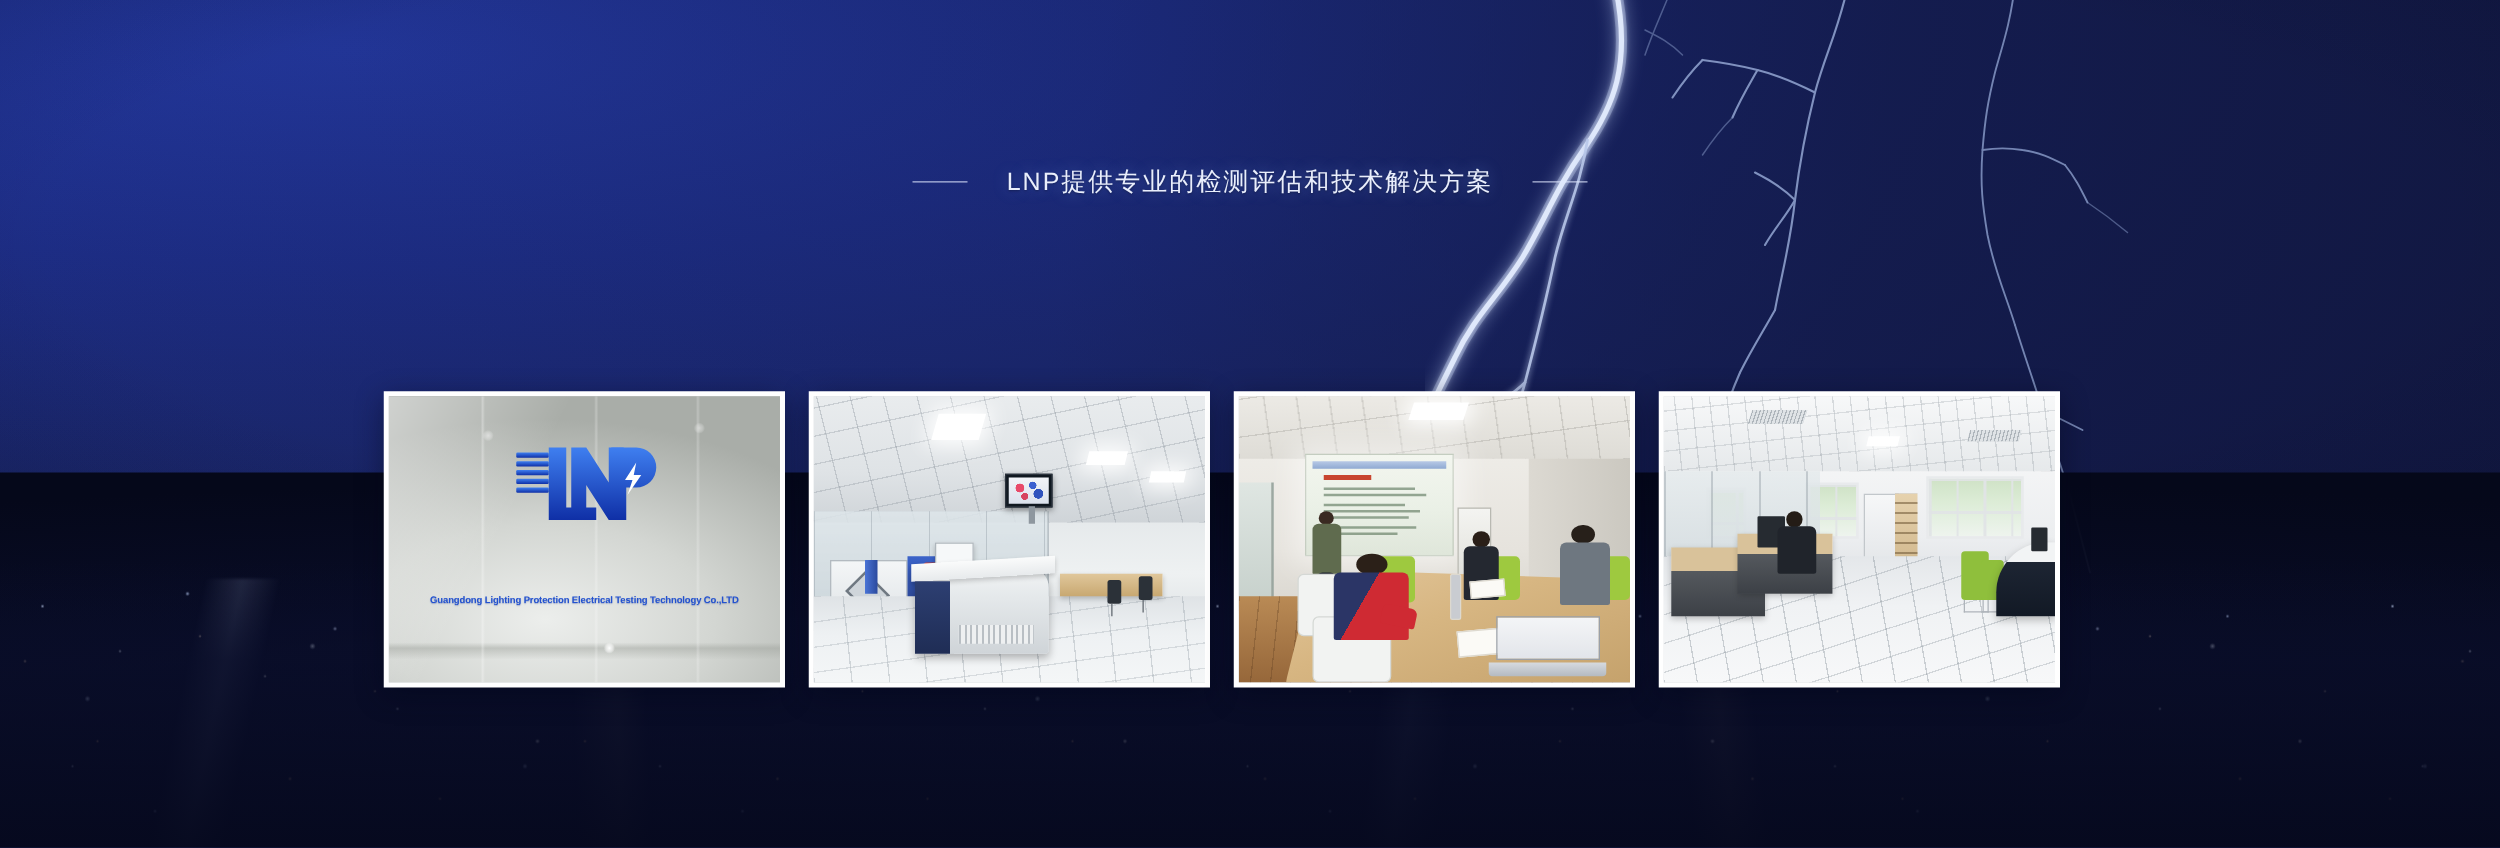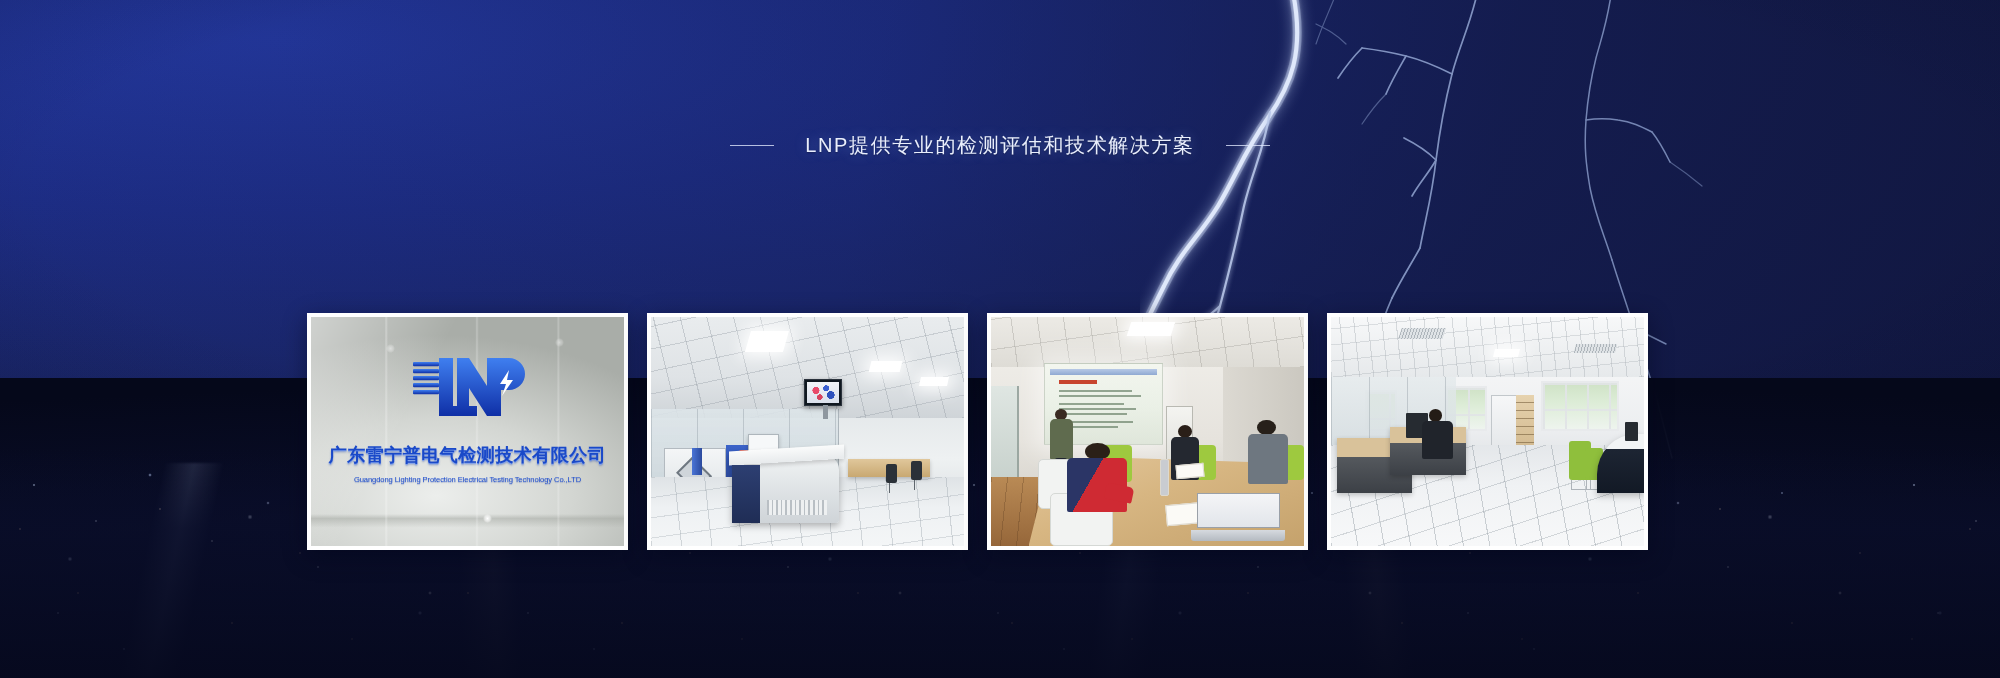--- a/index.html
+++ b/index.html
@@ -164,21 +164,21 @@
     transform:translateX(-50%);
     white-space:nowrap;
     font-size:18px; font-weight:bold; letter-spacing:.5px;
     color:#1a49c8;
     text-shadow:0 1px 0 #7fa0ec, 0 2px 2px rgba(40,70,160,.45);
   }
   .sign-en{
     position:absolute; left:50%; top:69%;
     transform:translateX(-50%);
     white-space:nowrap;
-    font-size:7.6px; font-weight:normal; letter-spacing:-.1px;
+    font-size:7.6px; font-weight:bold; letter-spacing:-.1px;
     color:#2352cf;
     text-shadow:0 1px 1px rgba(40,70,160,.4);
   }
   .glare{
     position:absolute; width:9px; height:9px; border-radius:50%;
     background:radial-gradient(circle,#fff 0%, rgba(255,255,255,.5) 45%, transparent 72%);
   }
 
   
   .lab{ position:absolute; inset:0; background:#e3e6e8; }
@@ -580,21 +580,20 @@
             <rect x="8" y="15" width="26" height="4.2" rx="1"></rect>
             <rect x="8" y="22" width="26" height="4.2" rx="1"></rect>
             <rect x="8" y="29" width="26" height="4.2" rx="1"></rect>
             <rect x="8" y="36" width="26" height="4.2" rx="1"></rect>
             <path d="M34 4 h14 v48 h24 v10 H34 Z"></path>
             <path d="M52 4 h12 l18 28 V4 h12 v58 H82 L64 34 v28 H52 Z"></path>
             <path d="M84 4 h20 a16 16 0 0 1 0 32 h-8 v26 H84 Z"></path>
           </g>
           <path d="M104 16 l-9 14 h6 l-4 12 11 -16 h-6 z" fill="#fff"></path>
         </svg>
-        <div class="sign-cn">广东雷宁普电气检测技术有限公司</div>
         <div class="sign-en">Guangdong Lighting Protection Electrical Testing Technology Co.,LTD</div>
         <span class="glare" style="left:55%;top:86%"></span>
         <span class="glare" style="left:24%;top:12%;opacity:.5"></span>
         <span class="glare" style="left:78%;top:9%;opacity:.45"></span>
       </div>
     </div>
 
     <div class="card c2">
       <div class="photo">
         <div class="lab">

